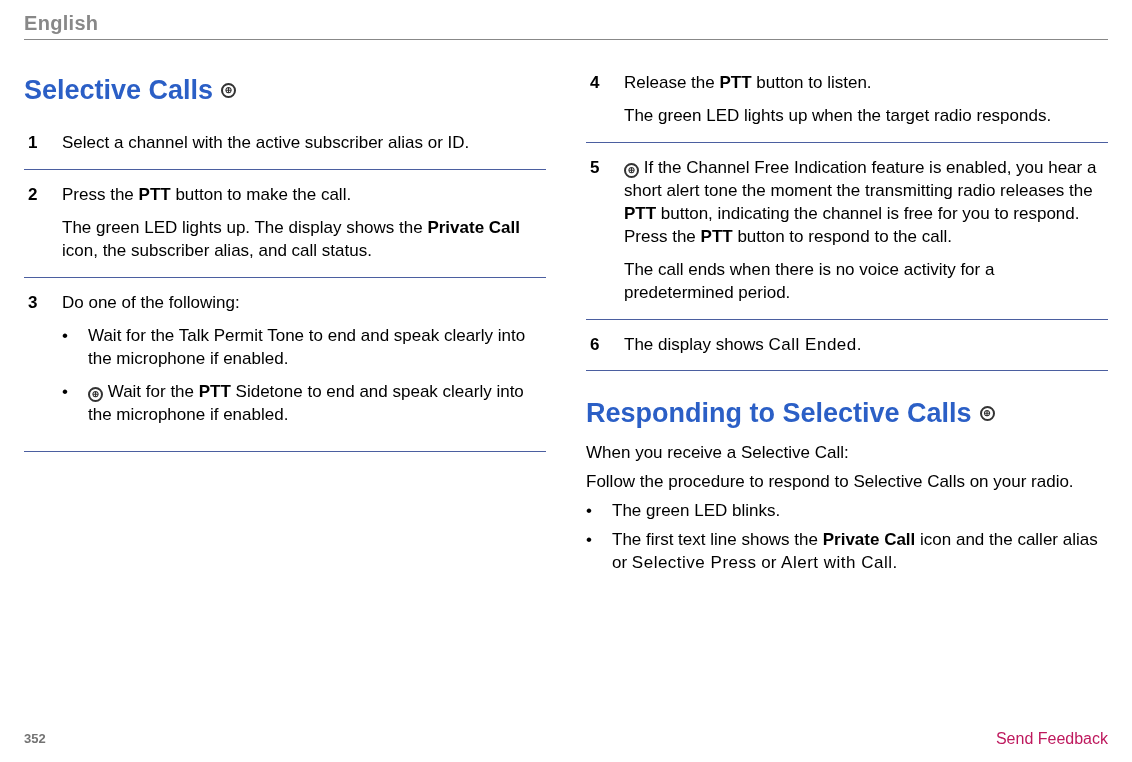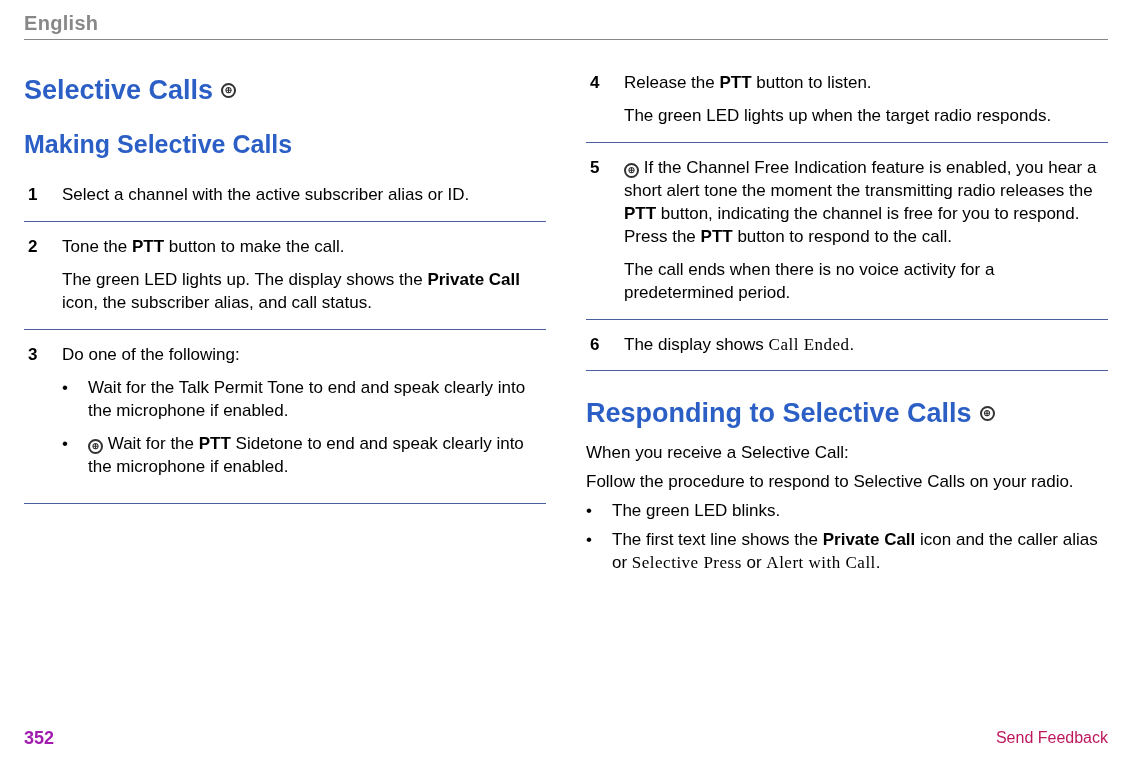--- a/index.html
+++ b/index.html
@@ -94,21 +94,21 @@
     display: flex;
     gap: 12px;
     margin-bottom: 6px;
   }
   .main-bullets li .dot {
     min-width: 14px;
     flex-shrink: 0;
   }
   .bold { font-weight: bold; }
   .mono {
-    font-family: Liberation Serif, serif;
+    font-family: Liberation Sans, sans-serif;
     letter-spacing: 0.5px;
   }
   .icon-circle {
     display: inline-flex;
     width: 15px;
     height: 15px;
     border: 2px solid #333;
     border-radius: 50%;
     align-items: center;
     justify-content: center;
@@ -122,57 +122,56 @@
   .footer {
     position: absolute;
     bottom: 12px;
     left: 24px;
     right: 24px;
     display: flex;
     justify-content: space-between;
     align-items: center;
   }
   .page-num {
-    color: #a21caf;
-    font-weight: bold;
-    font-size: 18px;
+    color: #737373;
+    font-weight: bold;
+    font-size: 13px;
   }
   .feedback {
     color: #be185d;
     font-size: 16px;
   }
 </style>
 </head>
 <body>
 
 <div class="lang-label">English</div>
 <div class="rule-top"></div>
 
 <div class="columns">
 
   <div class="col">
     <h1 class="section">
       <span>Selective Calls</span>
       <span class="icon-circle">⊕</span>
     </h1>
 
-    <h2 class="subsection">Making Selective Calls</h2>
 
     <div class="step">
       <div class="num">1</div>
       <div class="body">
         <p>Select a channel with the active subscriber alias or ID.</p>
       </div>
     </div>
 
     <div class="step">
       <div class="num">2</div>
       <div class="body">
         <p>
-          <span>Tone the </span><span class="bold">PTT</span><span> button to make the call.</span>
+          <span>Press the </span><span class="bold">PTT</span><span> button to make the call.</span>
         </p>
         <p>
           <span>The green LED lights up. The display shows the </span><span class="bold">Private Call</span><span> icon, the subscriber alias, and call status.</span>
         </p>
       </div>
     </div>
 
     <div class="step">
       <div class="num">3</div>
       <div class="body">

